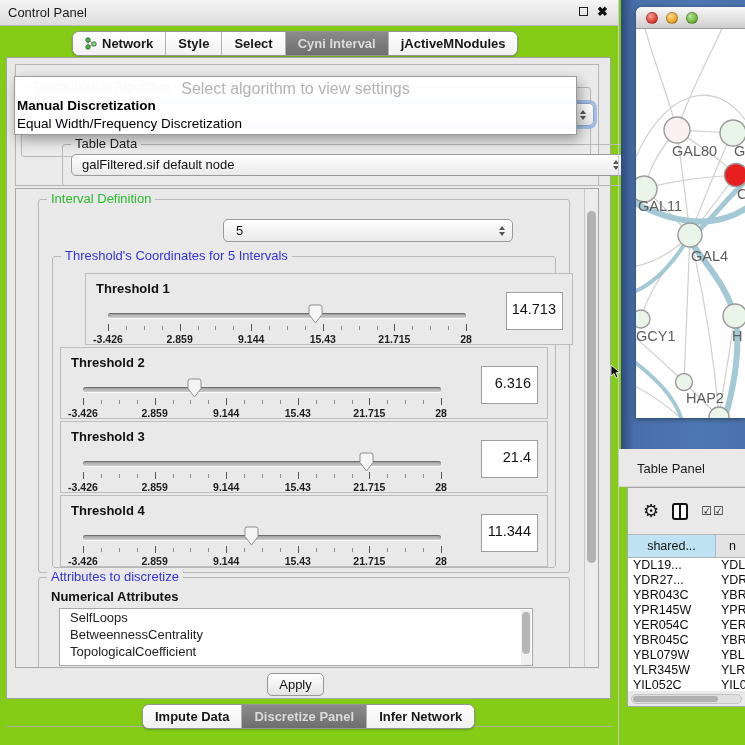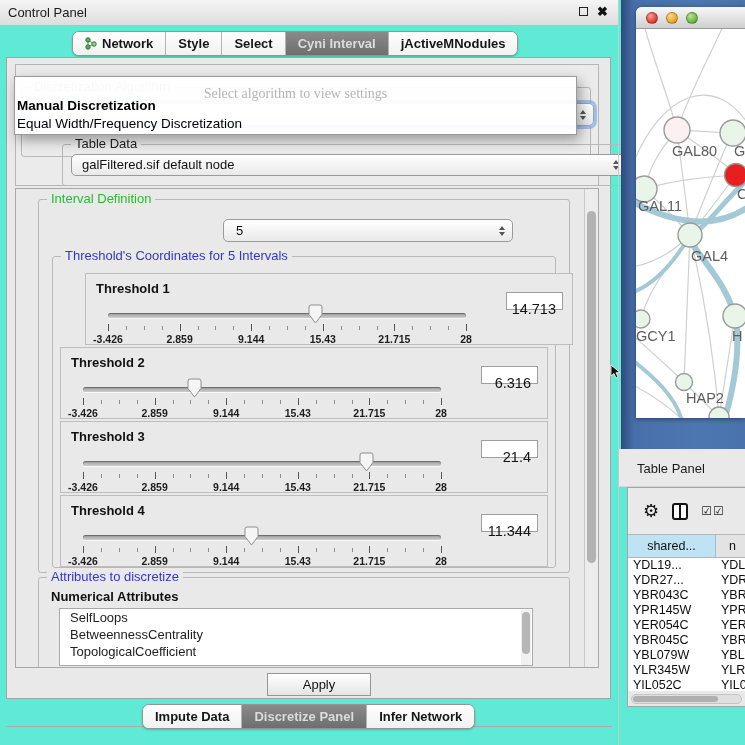--- a/index.html
+++ b/index.html
@@ -1,18 +1,18 @@
 <!DOCTYPE html>
 <html><head>
 <meta charset="utf-8">
 <style>
 *{box-sizing:border-box;margin:0;padding:0;}
 html,body{width:745px;height:745px;}
 body{font-family:"Liberation Sans",sans-serif;background:#e9e9e9;position:relative;overflow:hidden;}
-#root{position:absolute;inset:0;width:745px;height:745px;background:#5eead4;}
+#root{position:absolute;inset:0;width:745px;height:745px;background:#84cc16;}
 
 
 #titlebar{position:absolute;left:0;top:0;width:618px;height:26px;background:linear-gradient(#f5f5f5,#dddddd);border-bottom:1px solid #bcbcbc;}
 #titlebar .t{position:absolute;left:8px;top:5px;font-size:13px;color:#1a1a1a;}
 #tb-icons{position:absolute;right:10px;top:6px;display:flex;gap:9px;align-items:center;}
 .float-sq{width:9px;height:9px;border:1.5px solid #222;background:transparent;}
 .close-x{font-size:13px;font-weight:bold;color:#111;line-height:11px;}
 
 .seg{display:flex;border:1px solid #949494;border-radius:7px;overflow:hidden;background:#fff;box-shadow:0 1px 2px rgba(0,0,0,.22);}
 .tab{height:23px;padding:0 12px;display:flex;align-items:center;gap:5px;background:linear-gradient(#fefefe,#f1f1f1);border-left:1px solid #b4b4b4;font-size:13px;font-weight:bold;color:#161616;white-space:nowrap;cursor:default;}
@@ -32,21 +32,21 @@
 #algo-combo{position:absolute;left:8px;top:38px;width:570px;height:23px;background:linear-gradient(#ffffff,#f1f1f1 50%,#e7e7e7);border:1px solid #8fa8c8;border-radius:5px;box-shadow:0 0 0 3px rgba(110,160,230,.6);z-index:5;}
 #tabledata-group{left:5px;top:79px;width:572px;height:42px;margin-left:41px;}
 #tabledata-group .legend{color:#222;}
 #tabledata-combo{position:absolute;left:8px;top:9px;width:556px;height:22px;background:linear-gradient(#ffffff,#f3f3f3 55%,#e9e9e9);border:1px solid #9a9a9a;border-radius:5px;font-size:13px;color:#111;line-height:20px;padding-left:10px;}
 .updown{position:absolute;right:7px;top:50%;transform:translateY(-50%);display:flex;flex-direction:column;gap:2px;}
 .arr-up{width:0;height:0;border-left:3.5px solid transparent;border-right:3.5px solid transparent;border-bottom:4.5px solid #555;}
 .arr-dn{width:0;height:0;border-left:3.5px solid transparent;border-right:3.5px solid transparent;border-top:4.5px solid #555;}
 
 
 #popup{position:absolute;left:14px;top:76px;width:563px;height:59px;background:rgba(255,255,255,0.94);border:1px solid #9a9a9a;box-shadow:3px 5px 12px rgba(0,0,0,0.35);z-index:30;}
-.p-prompt{text-align:center;margin-top:9px;font-size:14px;color:#b4b4b4;font-family:Liberation Serif, serif;}
+.p-prompt{text-align:center;margin-top:3px;font-size:16px;color:#b4b4b4;}
 .p-item1{position:absolute;left:2px;top:21px;font-weight:bold;font-size:13.5px;color:#000;}
 .p-item2{position:absolute;left:2px;top:39px;font-size:13.5px;color:#000;}
 
 #scrollarea{position:absolute;left:8px;top:130px;width:584px;height:480px;border:1px solid #a8a8a8;background:#e9e9e9;overflow:hidden;}
 .vscroll{position:absolute;right:0;top:0;width:14px;height:100%;background:#ececec;border-left:1px solid #c8c8c8;}
 .vthumb{position:absolute;left:2px;width:9px;border-radius:5px;background:#b2b2b2;}
 
 #interval-group{left:22px;top:10px;width:532px;height:374px;background:#e9e9e9;}
 #interval-group>.legend{background:#e9e9e9;color:#2db82d;}
 #noi-label{position:absolute;left:44px;top:23px;font-size:13px;font-weight:bold;color:#111;margin-top:40px;}
@@ -55,31 +55,31 @@
 #thresh-group>.legend{background:#e9e9e9;color:#3434d6;}
 .tbox{position:absolute;left:7px;width:488px;height:72px;border:1px solid #bdbdbd;background:#e9e9e9;}
 .tlabel{position:absolute;left:10px;top:7px;font-size:13px;font-weight:bold;color:#111;}
 .slider-zone{position:absolute;left:22px;top:34px;width:358px;height:36px;}
 .track{position:absolute;left:0;right:0;top:5px;height:5px;border-radius:3px;background:linear-gradient(#9b9b9b,#cecece);box-shadow:inset 0 1px 1px rgba(0,0,0,.35),0 1px 0 rgba(255,255,255,.7);}
 .thumb{position:absolute;top:-4px;width:15px;height:20px;}
 .tick{position:absolute;width:1px;background:#666;}
 .tick.minor{top:18px;height:4px;background:#8c8c8c;}
 .tick.major{top:16px;height:7px;background:#555;}
 .ticklabel{position:absolute;top:25px;font-size:10.5px;font-weight:bold;color:#1d1d1d;transform:translateX(-50%);white-space:nowrap;}
-.vbox{position:absolute;right:9px;top:18px;width:57px;height:18px;background:#fff;border:1px solid #9e9e9e;font-size:14.5px;color:#111;text-align:right;padding-right:6px;line-height:32px;}
+.vbox{position:absolute;right:9px;top:18px;width:57px;height:38px;background:#fff;border:1px solid #9e9e9e;font-size:14.5px;color:#111;text-align:right;padding-right:6px;line-height:32px;}
 
 #attr-group{left:22px;top:388px;width:532px;height:112px;background:#e9e9e9;}
 #attr-group>.legend{background:#e9e9e9;color:#3434d6;}
 #na-label{position:absolute;left:12px;top:11px;font-size:13px;font-weight:bold;color:#111;}
 #listbox{position:absolute;left:20px;top:30px;width:474px;height:58px;background:#fff;border:1px solid #a8a8a8;overflow:hidden;font-size:13px;color:#222;}
 #listbox .item{padding-left:10px;line-height:17px;white-space:nowrap;}
 #list-scroll{position:absolute;right:1px;top:1px;width:10px;height:56px;background:#f0f0f0;}
 #list-thumb{position:absolute;left:1px;top:2px;width:8px;height:42px;border-radius:4px;background:#b6b6b6;}
 
-#apply{position:absolute;left:260px;top:615px;width:104px;height:23px;background:linear-gradient(#ffffff,#f2f2f2 50%,#e4e4e4);border:1px solid #969696;border-radius:0;font-size:13px;color:#111;text-align:center;line-height:21px;}
+#apply{position:absolute;left:260px;top:615px;width:57px;height:23px;background:linear-gradient(#ffffff,#f2f2f2 50%,#e4e4e4);border:1px solid #969696;border-radius:5px;font-size:13px;color:#111;text-align:center;line-height:21px;}
 
 
 #rdivider{position:absolute;left:618px;top:0;width:1px;height:745px;background:#c9c9c9;}
 #netframe{position:absolute;left:621px;top:0;width:124px;height:449px;background:linear-gradient(90deg,#2c4b7a 0,#486fa9 13px,#4d77b1 60%,#4a73ad);}
 #netwin{position:absolute;left:15px;top:7px;width:109px;height:411px;background:#fff;border-radius:6px 0 0 0;overflow:hidden;box-shadow:0 1px 5px rgba(0,0,0,.45);}
 #nw-titlebar{height:22px;background:linear-gradient(#f8f8f8,#cfcfcf);border-bottom:1px solid #9a9a9a;display:flex;align-items:center;gap:8px;padding-left:10px;}
 .light{width:12px;height:12px;border-radius:50%;border:1px solid rgba(0,0,0,.25);}
 .l-red{background:radial-gradient(circle at 35% 30%,#f7a09a,#e2453a 60%,#b92a20);}
 .l-yellow{background:radial-gradient(circle at 35% 30%,#fcd98c,#eda92f 60%,#c9860f);}
 .l-green{background:radial-gradient(circle at 35% 30%,#b8e29d,#74bb44 60%,#4f9722);}

